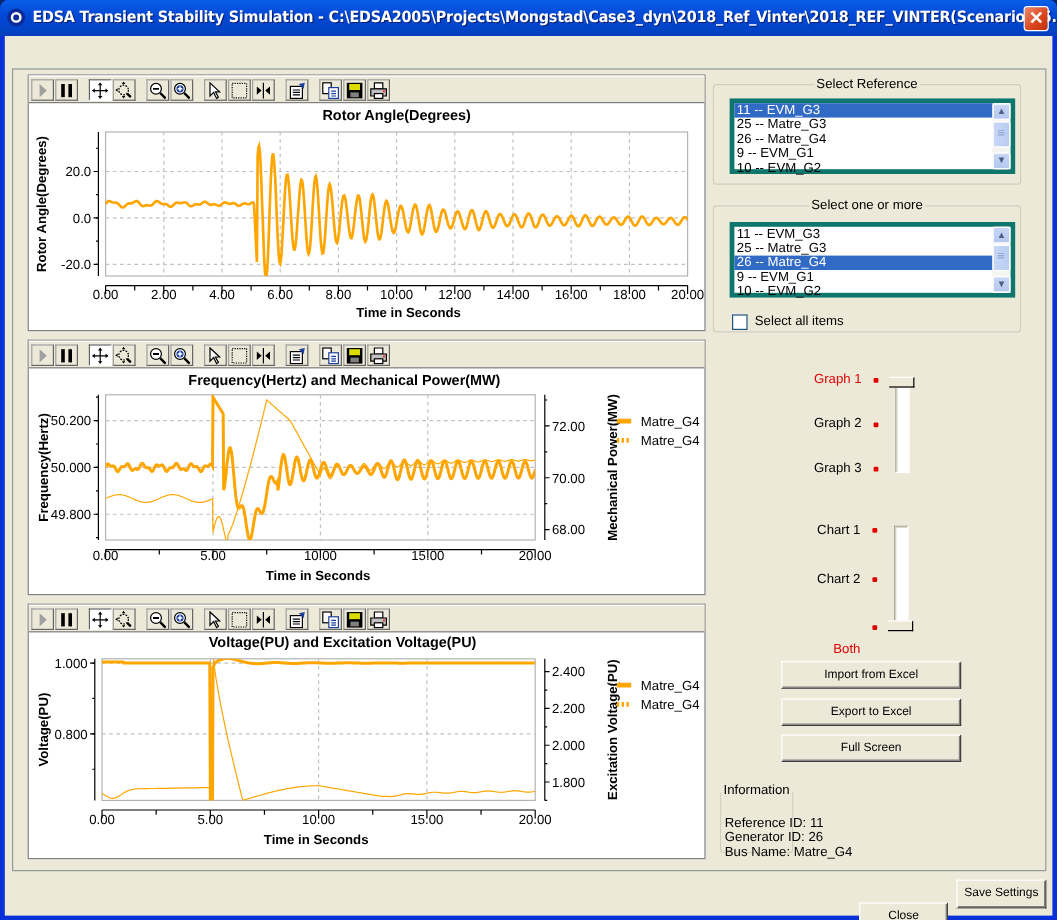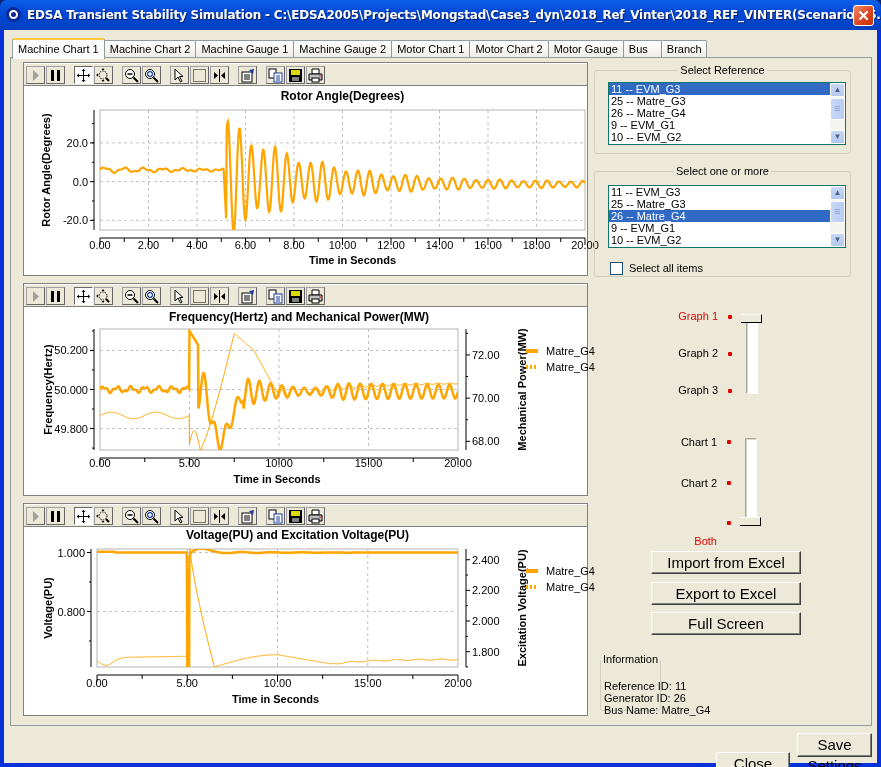--- a/index.html
+++ b/index.html
@@ -13,32 +13,32 @@
 .client{position:absolute;left:4px;top:30px;width:873px;height:733px;background:#ece9d8}
 .tabs{position:absolute;left:8px;top:8px;height:20px;display:flex}
 .tab{height:19px;margin-top:2px;padding:0 5px;border:1px solid #919b9c;border-bottom:none;background:linear-gradient(#fff,#ecebe6);font-size:11px;line-height:17px;white-space:nowrap;margin-right:-1px;border-radius:2px 2px 0 0}
 .tab.active{margin-top:0;height:21px;background:#fcfcfe;border-top:2px solid #ffc83c;line-height:18px;z-index:2;position:relative}
 .tabbody{position:absolute;left:6px;top:27px;width:862px;height:669px;border:1px solid #919b9c;background:#ece9d8}
 .panel{position:absolute;left:12px;width:565px;background:#fff;border:1px solid #808080}
 .toolbar{position:absolute;left:0;top:0;width:563px;height:23px;background:#ece9d8;border-bottom:1px solid #808080;border-top:1px solid #fff}
 .tb{position:absolute;top:2px;width:19px;height:18px;border:1px solid #a0a0a0;border-right-color:#666;border-bottom-color:#666;background:#ece9d8;display:flex;align-items:center;justify-content:center}
 .tb.pressed{background:#fff;border-color:#666 #fff #fff #666}
 .tb svg{width:15px;height:15px}
-.chart{position:absolute;left:12px;top:23px;width:446px}
+.chart{position:absolute;left:0;top:23px;width:446px}
 .chart svg{display:block}
 fieldset{position:absolute;border:1px solid #d0d0bf;border-radius:3px}
 legend{font-size:11px;padding:0 2px;margin-left:auto;margin-right:auto;text-align:center}
-.listbox{position:absolute;background:#fff;border:1px solid #0f766e}
+.listbox{position:absolute;background:#fff;border:4px solid #0f766e}
 .listbox .item{height:12px;line-height:12px;font-size:11px;padding-left:2px;white-space:nowrap}
 .listbox .item.sel{background:#316ac5;color:#fff}
 .sb{position:absolute;right:0;top:0;width:15px;height:100%;background:#f4f4f0}
 .sb .arrow{position:absolute;left:0;width:15px;height:14px;background:linear-gradient(#c8d7f5,#b4c8ee);border:1px solid #fff;border-radius:2px;color:#4d6185;font-size:8px;text-align:center;line-height:12px}
 .sb .thumb{position:absolute;left:0;top:15px;width:15px;height:22px;background:linear-gradient(90deg,#c8d7f5,#b9cdf3);border:1px solid #fff;border-radius:2px}
 .sb .thumb::after{content:"≡";position:absolute;left:3px;top:3px;color:#8aa2d0;font-size:11px}
-.btn{position:absolute;height:23px;background:linear-gradient(#fff,#f0efe7 80%,#d6d0c5);border:1px solid #003c74;border-radius:3px;font-size:15px;text-align:center;line-height:21px}
+.btn{position:absolute;height:23px;background:linear-gradient(#fff,#f0efe7 80%,#d6d0c5);border:1px solid #003c74;border-radius:3px;font-size:10px;text-align:center;line-height:21px}
 .btn.plain{border:1px solid #000;border-color:#fff #404040 #404040 #fff;background:#ece9d8;border-radius:0;box-shadow:inset -1px -1px #808080}
 .sliderlabel{position:absolute;font-size:11px;text-align:right;width:60px}
 .sliderlabel.red{color:#e00000}
 .dot{position:absolute;width:4px;height:4px;background:#e00000;border-radius:1px}
 .track{position:absolute;width:12px;background:#fff;border:1px solid #aca899;border-right-color:#fff;border-bottom-color:#fff;box-shadow:inset 1px 1px #dad7c8}
 .thumbh{position:absolute;width:21px;height:9px;border:1px solid #000;border-left:none;border-top:1px solid #fff;background:#ece9d8}
 .thumbh.top{border-top:1px solid #fff;border-bottom:1px solid #000}
 .info{font-size:11px;line-height:12px}
 .checkbox{position:absolute;width:13px;height:13px;border:1px solid #1c5180;background:#fff}
 </style>
@@ -46,31 +46,20 @@
 <body>
 
 <div class="window">
   <div class="titlebar">
     <div class="appicon"></div>
     <div class="title">EDSA Transient Stability Simulation - C:\EDSA2005\Projects\Mongstad\Case3_dyn\2018_Ref_Vinter\2018_REF_VINTER(Scenario #5...</div>
     <div class="closebtn">✕</div>
   </div>
 
   <div class="client">
-    <div class="tabs" id="tabs">
-        <div class="tab active">Machine Chart 1</div>
-        <div class="tab">Machine Chart 2</div>
-        <div class="tab">Machine Gauge 1</div>
-        <div class="tab">Machine Gauge 2</div>
-        <div class="tab">Motor Chart 1</div>
-        <div class="tab">Motor Chart 2</div>
-        <div class="tab">Motor Gauge</div>
-        <div class="tab" style="width: 39px;">Bus</div>
-        <div class="tab" style="width: 46px;">Branch</div>
-      </div>
 
     <div class="tabbody">
 
       <div class="panel" id="panel0" style="top:4px;height:214px">
           <div class="toolbar">
             <div class="tb" style="left: 2px;">
               <svg viewBox="0 0 15 15">
                 <path d="M5 2 L11 7.5 L5 13Z" fill="#a0a0a0"></path>
               </svg>
             </div>

